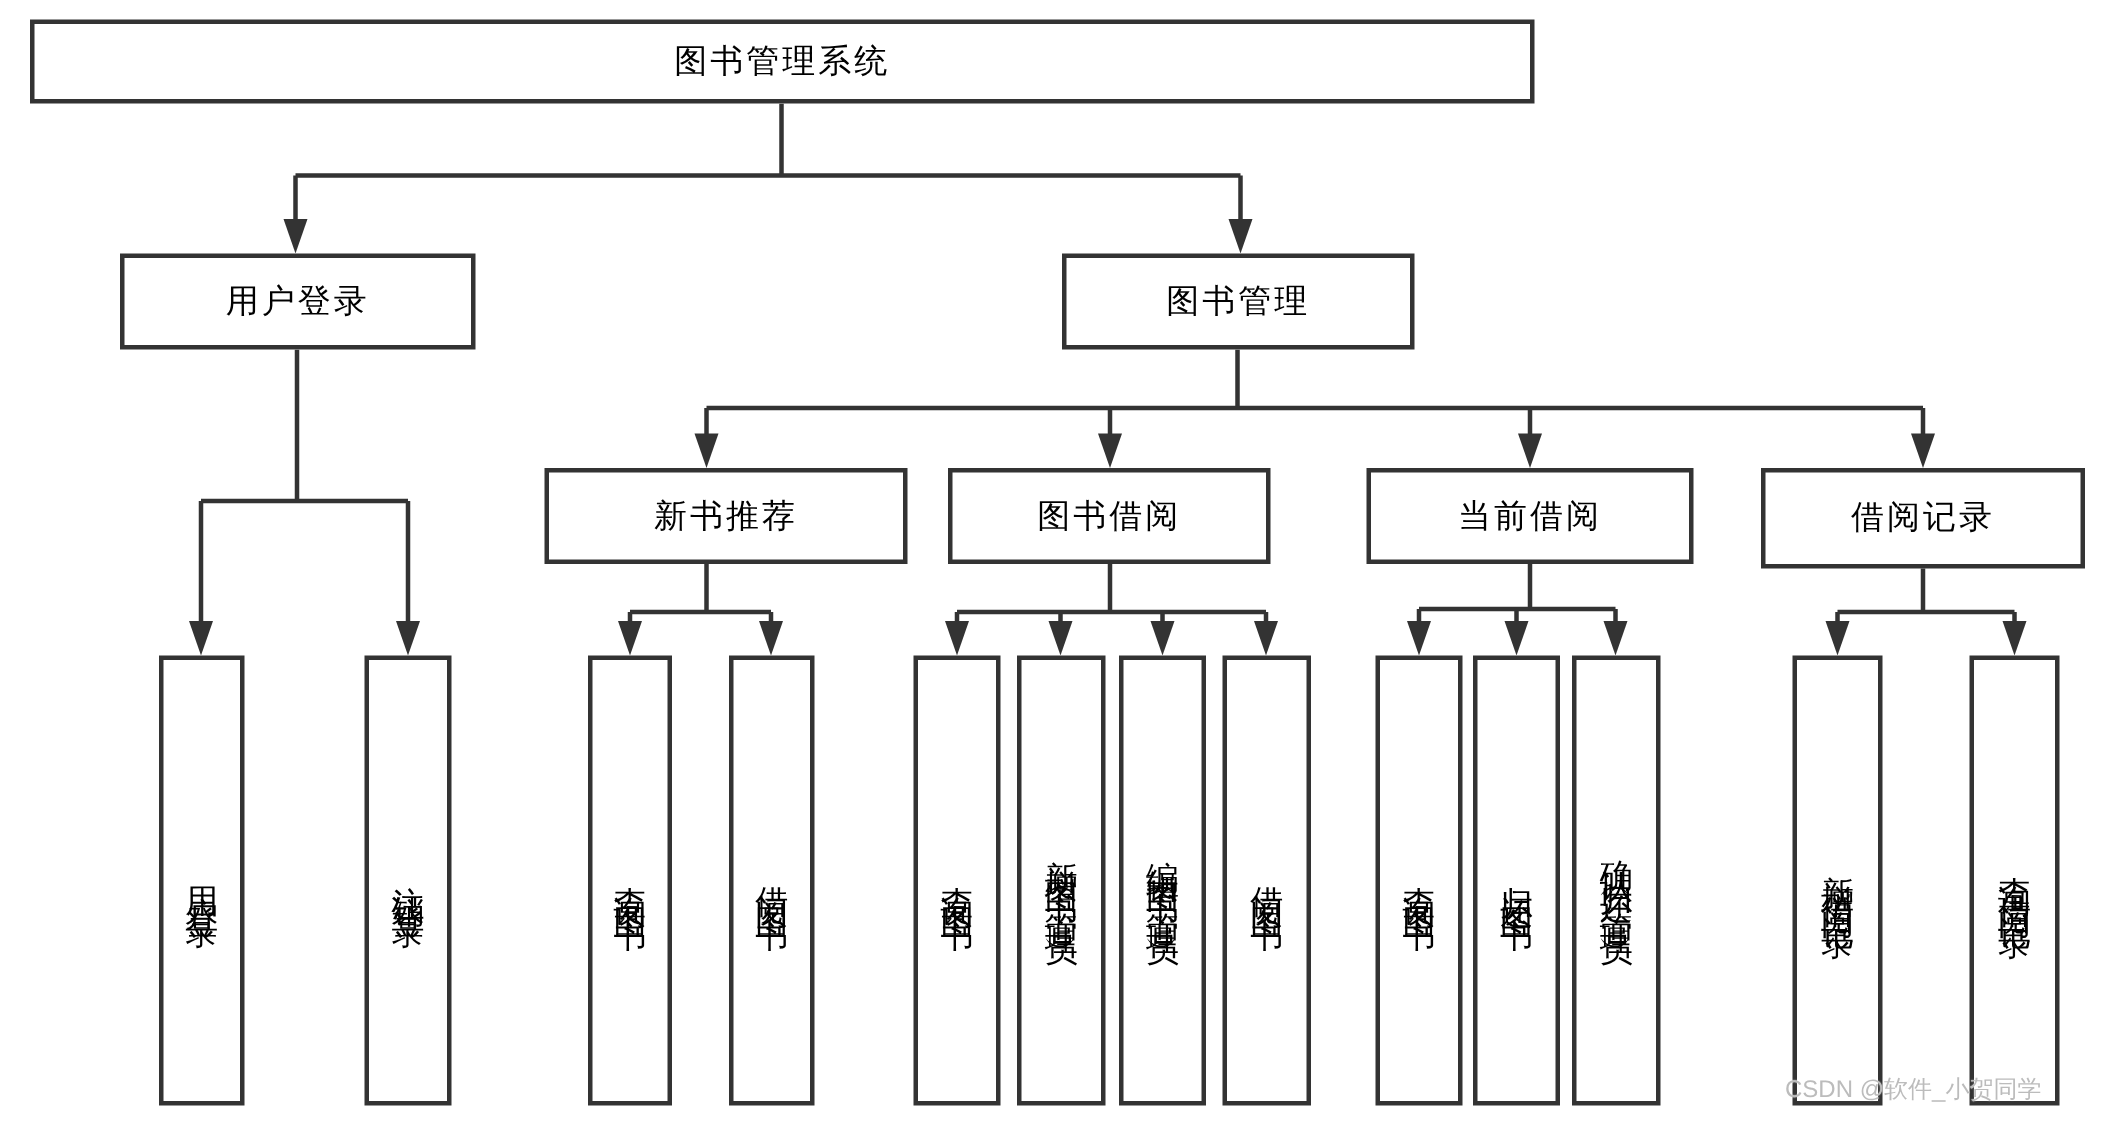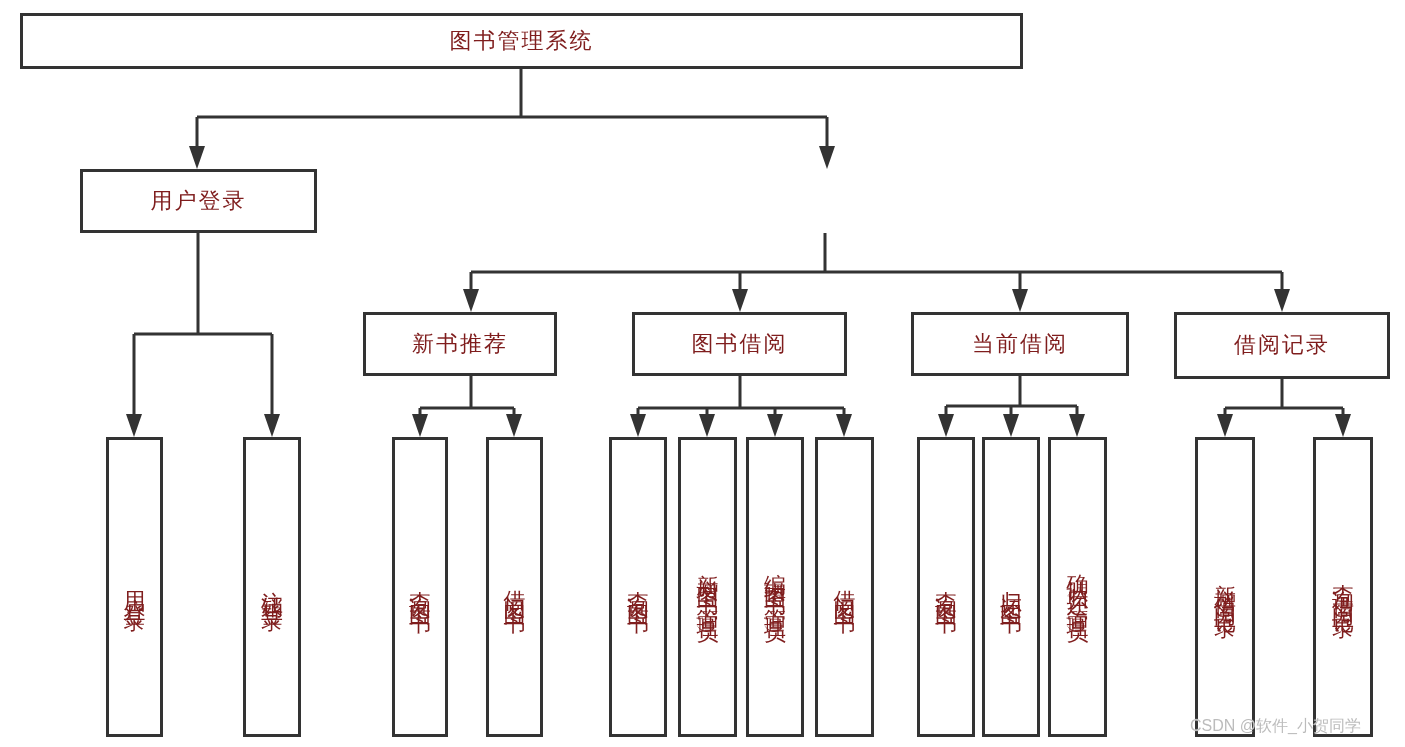--- a/index.html
+++ b/index.html
@@ -21,21 +21,21 @@
     top: 0;
     width: 1405px;
     height: 747px;
     pointer-events: none;
   }
   .node {
     position: absolute;
     box-sizing: border-box;
     border: 3px solid #333333;
     background: #ffffff;
-    color: #7f1d1d;
+    color: #000000;
     display: flex;
     align-items: center;
     justify-content: center;
     font-size: 22px;
     letter-spacing: 2px;
     text-align: center;
     line-height: 1.2;
     white-space: nowrap;
   }
   .node.vert {
@@ -97,22 +97,23 @@
       <polygon points="1003,414 1019,414 1011,437"></polygon>
       <polygon points="1069,414 1085,414 1077,437"></polygon>
       <polygon points="1217,414 1233,414 1225,437"></polygon>
       <polygon points="1335,414 1351,414 1343,437"></polygon>
     </g>
   </svg>
 
   <div class="node" style="left:20px; top:13px; width:1003px; height:56px">图书管理系统</div>
 
   <div class="node" style="left:80px; top:169px; width:237px; height:64px">用户登录</div>
+  <div class="node" style="left:708px; top:169px; width:235px; height:64px">图书管理</div>
 
-  <div class="node" style="left:363px; top:312px; width:194px; height:64px">新书推荐</div>
+  <div class="node" style="left:363px; top:312px; width:242px; height:64px">新书推荐</div>
   <div class="node" style="left:632px; top:312px; width:215px; height:64px">图书借阅</div>
   <div class="node" style="left:911px; top:312px; width:218px; height:64px">当前借阅</div>
   <div class="node" style="left:1174px; top:312px; width:216px; height:67px">借阅记录</div>
 
   <div class="node vert" style="left:106px; top:437px; width:57px; height:300px">用户登录</div>
   <div class="node vert" style="left:243px; top:437px; width:58px; height:300px">注销登录</div>
 
   <div class="node vert" style="left:392px; top:437px; width:56px; height:300px">查询图书</div>
   <div class="node vert" style="left:486px; top:437px; width:57px; height:300px">借阅图书</div>
 

